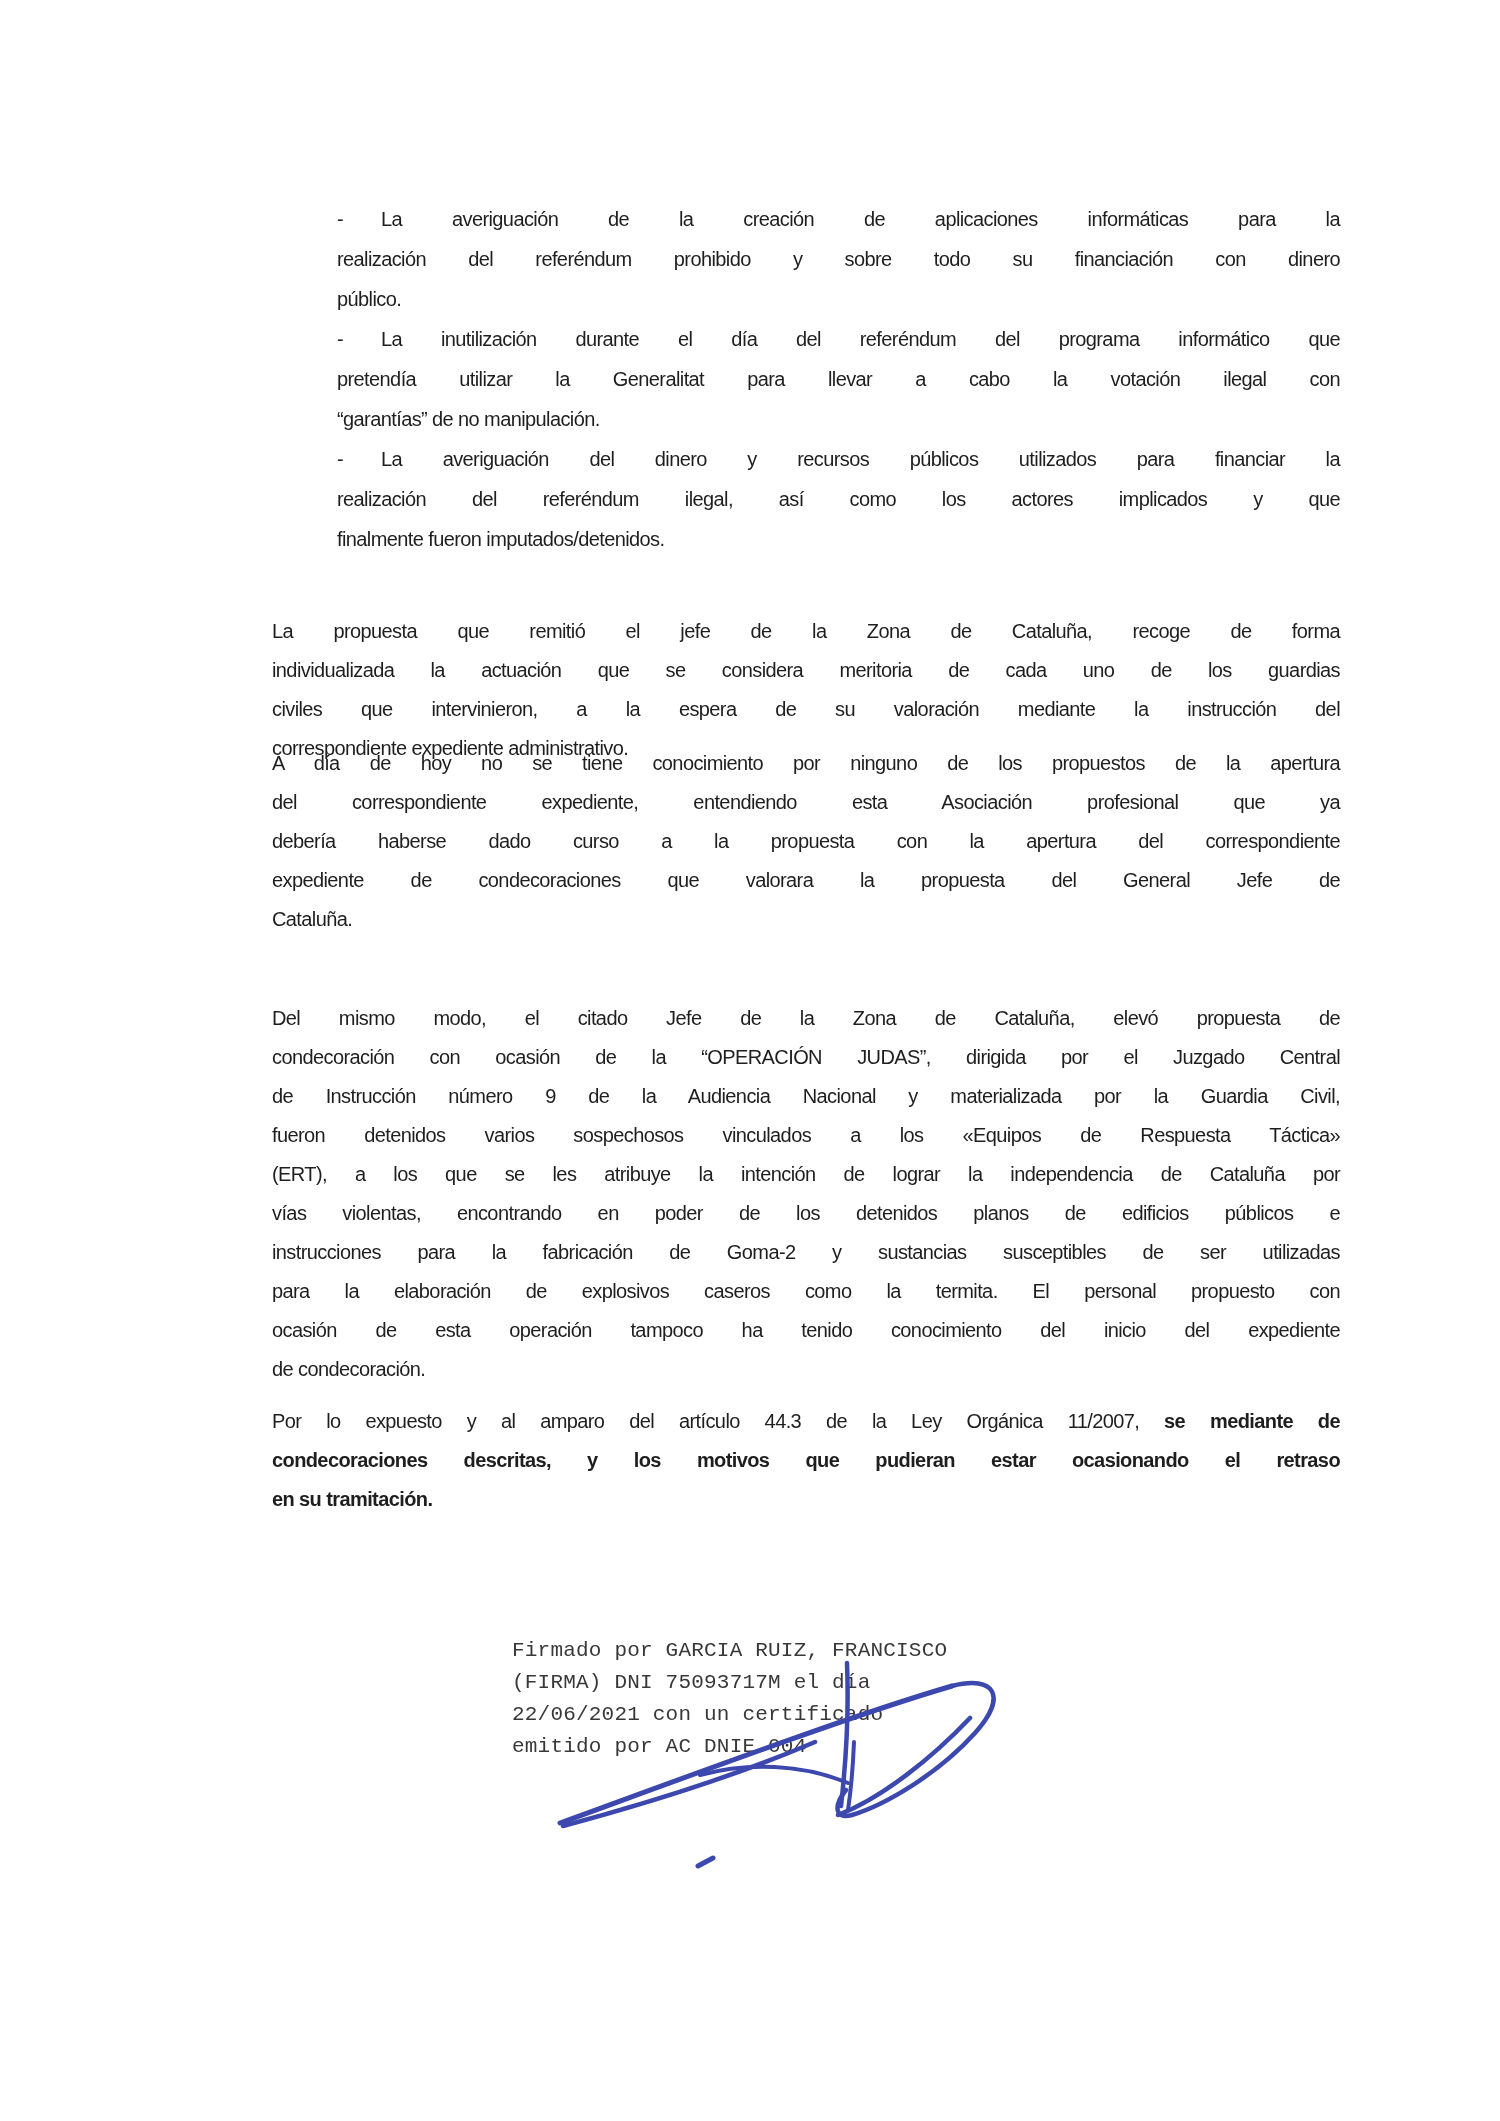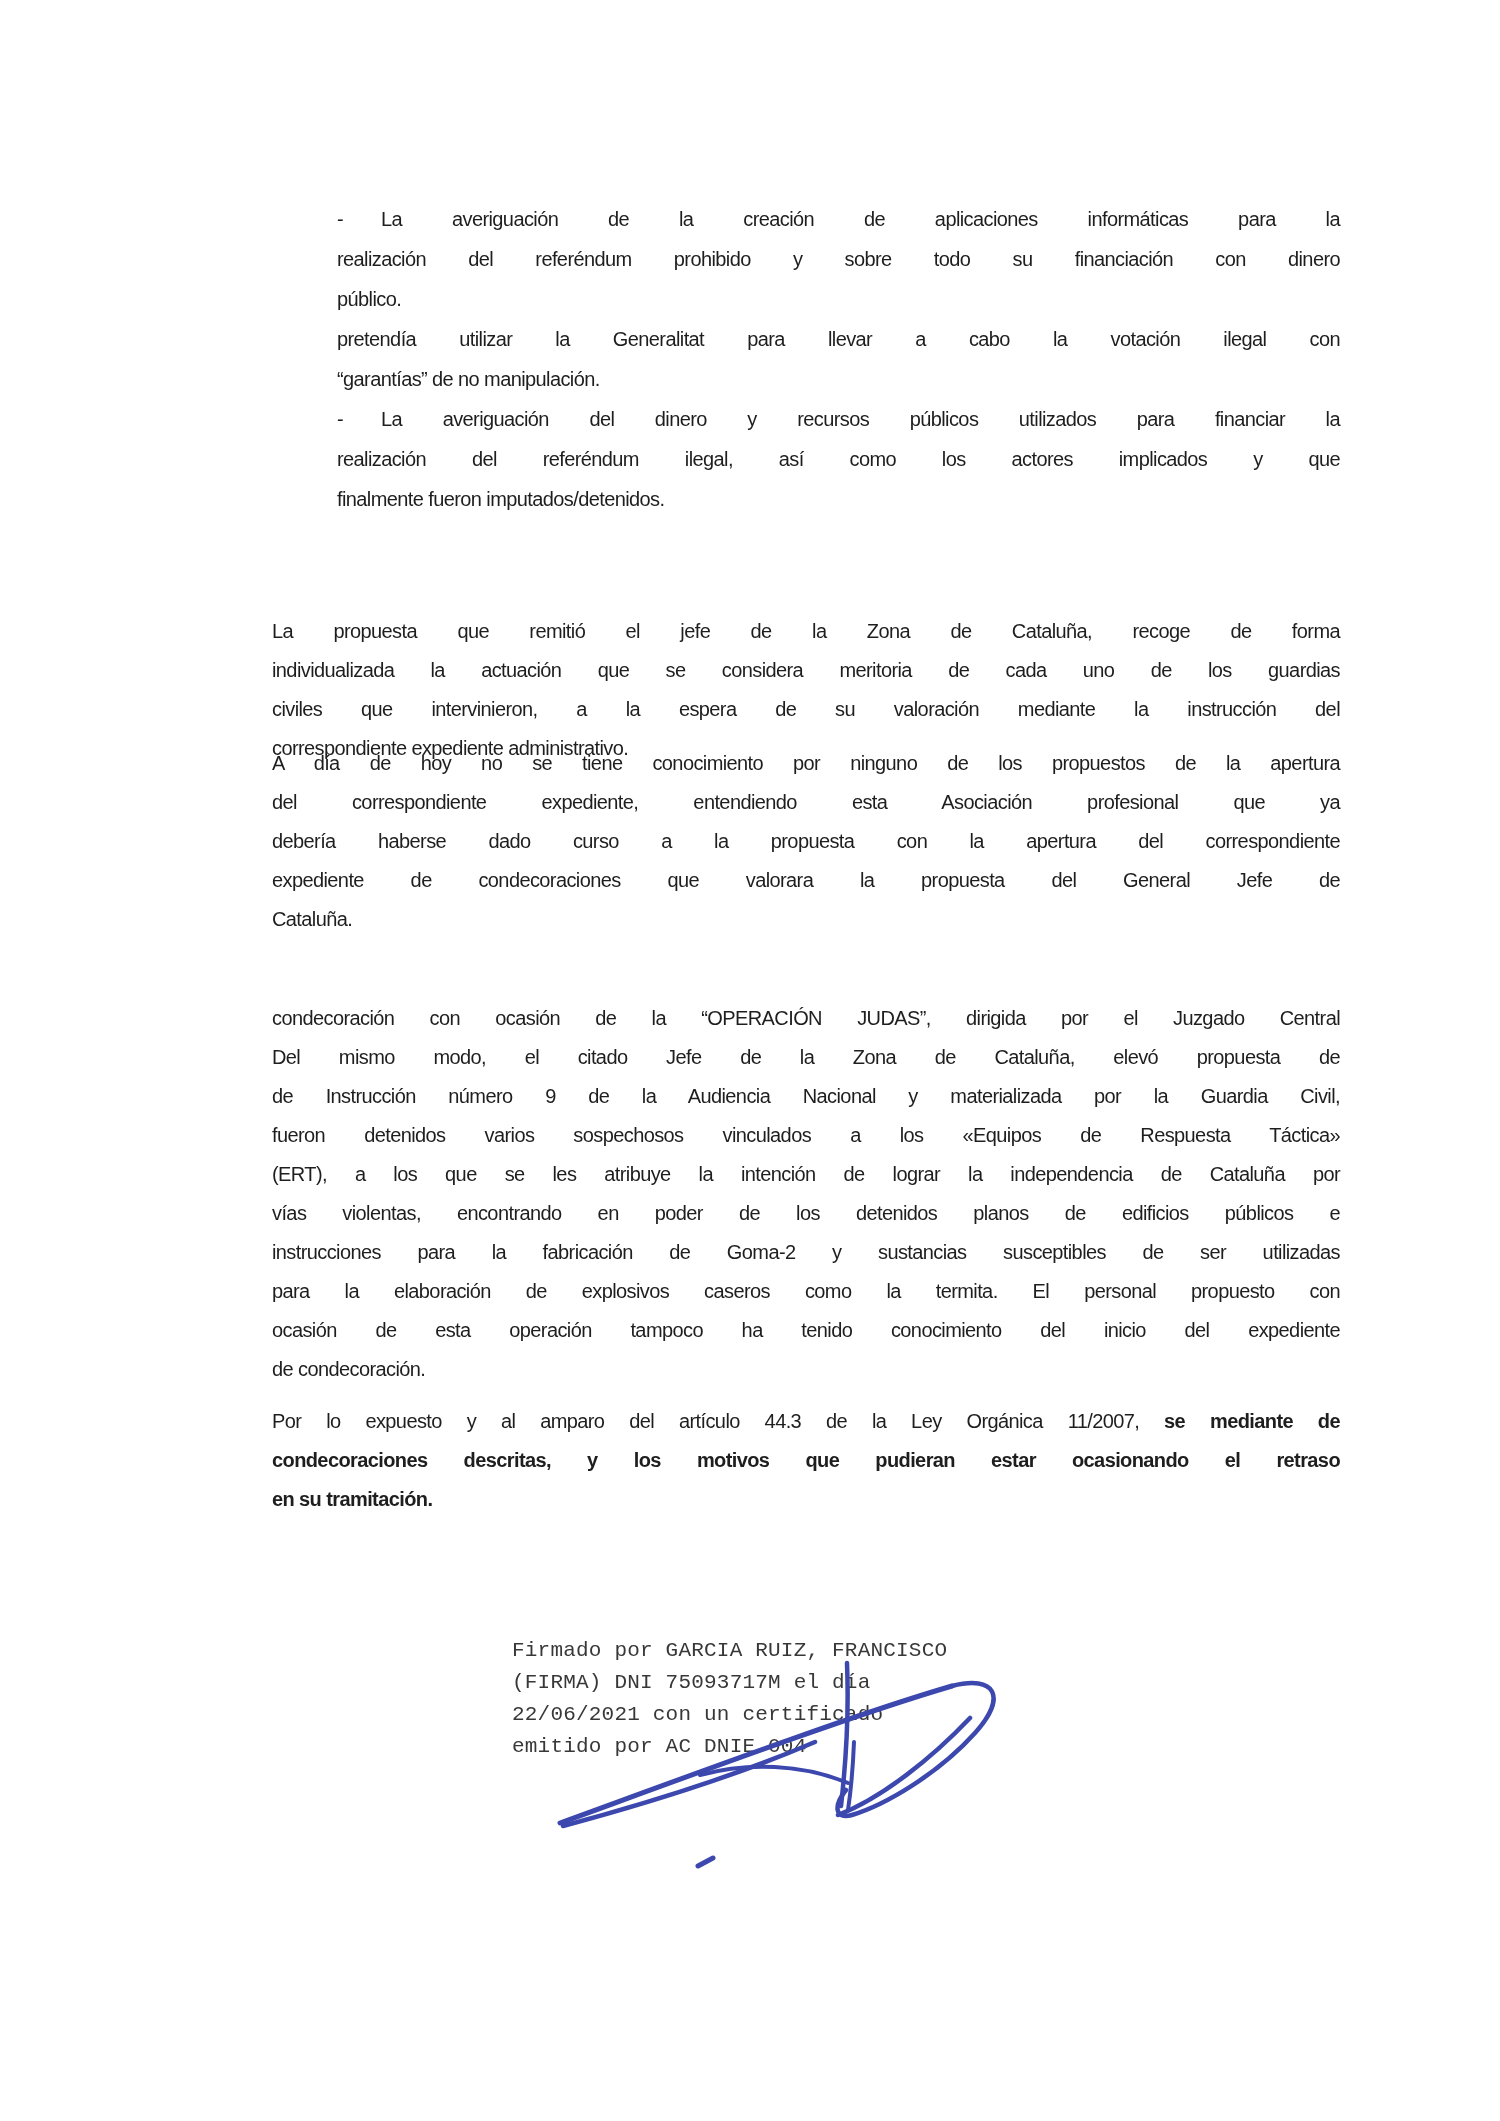--- a/index.html
+++ b/index.html
@@ -47,20 +47,21 @@
 
 <div id="page" style="color: rgb(30, 30, 30);">
 
   <div id="bullet-list" class="textblock">
       <div class="bullet-item">
         <div class="line"><span class="marker">-</span><span class="tab"></span><span>La averiguación de la creación de aplicaciones informáticas para la</span></div>
         <div class="line"><span>realización del referéndum prohibido y sobre todo su financiación con dinero</span></div>
         <div class="line last"><span>público.</span></div>
       </div>
       <div class="bullet-item">
+        <div class="line"><span class="marker">-</span><span class="tab"></span><span>La inutilización durante el día del referéndum del programa informático que</span></div>
         <div class="line"><span>pretendía utilizar la Generalitat para llevar a cabo la votación ilegal con</span></div>
         <div class="line last"><span>“garantías” de no manipulación.</span></div>
       </div>
       <div class="bullet-item">
         <div class="line"><span class="marker">-</span><span class="tab"></span><span>La averiguación del dinero y recursos públicos utilizados para financiar la</span></div>
         <div class="line"><span>realización del referéndum ilegal, así como los actores implicados y que</span></div>
         <div class="line last"><span>finalmente fueron imputados/detenidos.</span></div>
       </div>
     </div>
 
@@ -72,22 +73,22 @@
         <div class="line last"><span>correspondiente expediente administrativo.</span></div>
       </div>
       <div class="para p1">
         <div class="line"><span>A día de hoy no se tiene conocimiento por ninguno de los propuestos de la apertura</span></div>
         <div class="line"><span>del correspondiente expediente, entendiendo esta Asociación profesional que ya</span></div>
         <div class="line"><span>debería haberse dado curso a la propuesta con la apertura del correspondiente</span></div>
         <div class="line"><span>expediente de condecoraciones que valorara la propuesta del General Jefe de</span></div>
         <div class="line last"><span>Cataluña.</span></div>
       </div>
       <div class="para p2">
+        <div class="line"><span>Del mismo modo, el citado Jefe de la Zona de Cataluña, elevó propuesta de</span></div>
         <div class="line"><span>condecoración con ocasión de la “OPERACIÓN JUDAS”, dirigida por el Juzgado Central</span></div>
-        <div class="line"><span>Del mismo modo, el citado Jefe de la Zona de Cataluña, elevó propuesta de</span></div>
         <div class="line"><span>de Instrucción número 9 de la Audiencia Nacional y materializada por la Guardia Civil,</span></div>
         <div class="line"><span>fueron detenidos varios sospechosos vinculados a los «Equipos de Respuesta Táctica»</span></div>
         <div class="line"><span>(ERT), a los que se les atribuye la intención de lograr la independencia de Cataluña por</span></div>
         <div class="line"><span>vías violentas, encontrando en poder de los detenidos planos de edificios públicos e</span></div>
         <div class="line"><span>instrucciones para la fabricación de Goma-2 y sustancias susceptibles de ser utilizadas</span></div>
         <div class="line"><span>para la elaboración de explosivos caseros como la termita. El personal propuesto con</span></div>
         <div class="line"><span>ocasión de esta operación tampoco ha tenido conocimiento del inicio del expediente</span></div>
         <div class="line last"><span>de condecoración.</span></div>
       </div>
       <div class="para p3">

